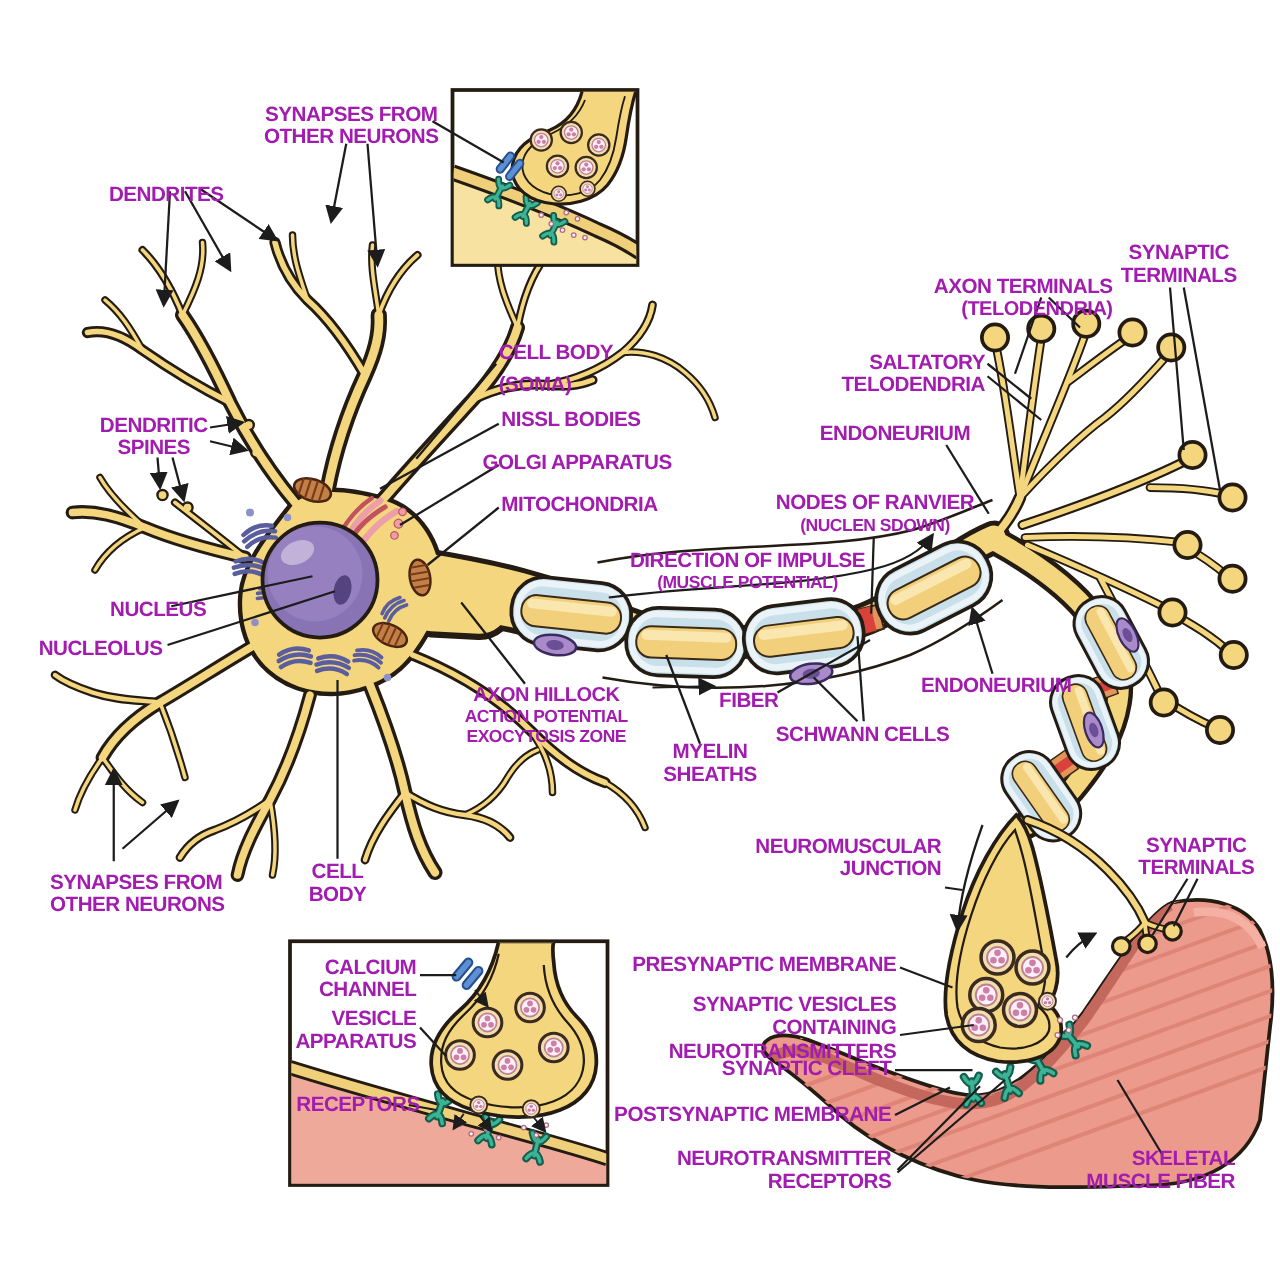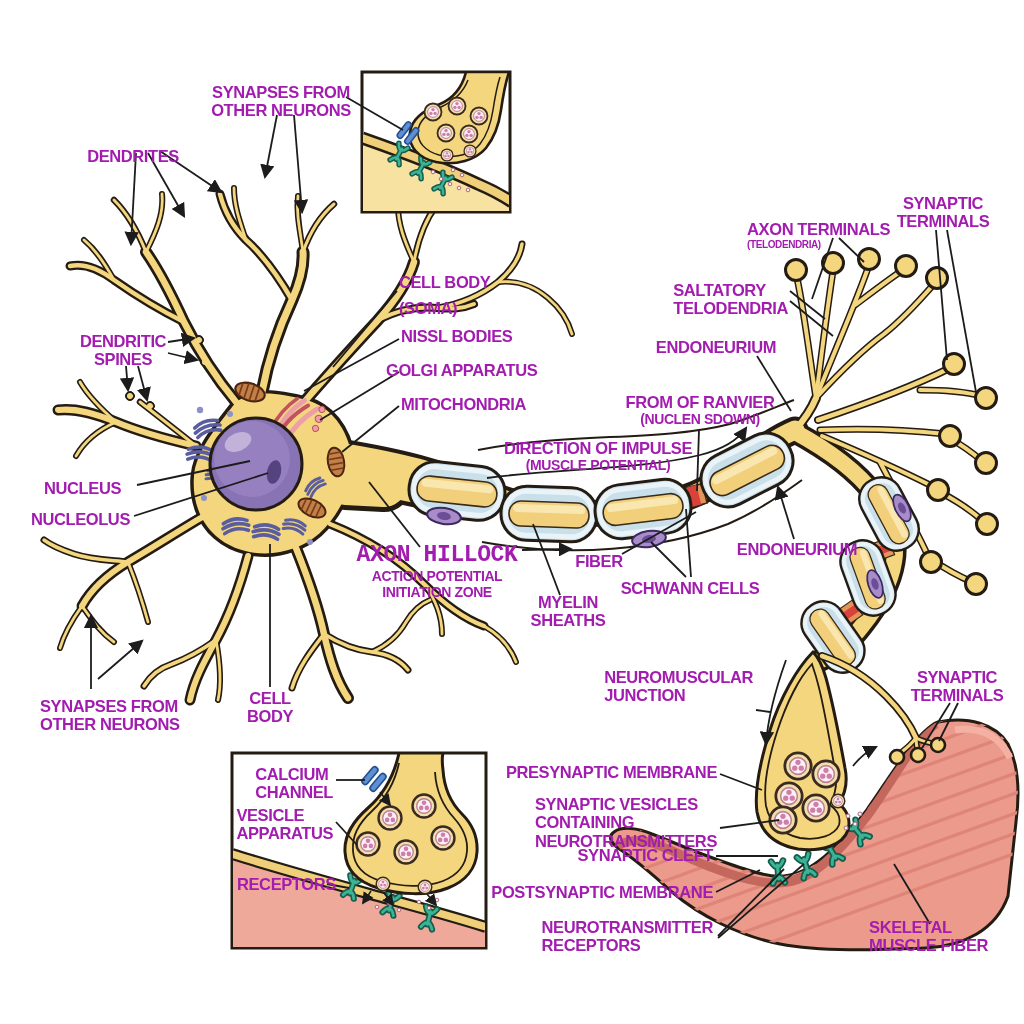--- a/index.html
+++ b/index.html
@@ -2,23 +2,23 @@
 <html><head>
 <meta charset="utf-8">
 <style>
   html,body{margin:0;padding:0;background:#fff;}
   body{width:1024px;height:1024px;position:relative;overflow:hidden;
        font-family:"Liberation Sans",sans-serif;}
   #art{position:absolute;left:0;top:0;}
   .lbl{position:absolute;font-weight:bold;font-size:16.5px;line-height:1.12;
        color:#a21caf;white-space:pre-line;letter-spacing:-0.4px;z-index:5;}
   .ctr{transform:translate(-50%,-50%);text-align:center;}
-  .rt{text-align:left;}
+  .rt{text-align:right;}
   .sub{display:block;font-size:14px;font-weight:bold;}
-  .big{font-size:23px;font-family:Liberation Mono, monospace;}
+  .big{font-size:16px;}
 </style>
 </head>
 <body>
 
 <svg id="art" width="1024" height="1024" viewBox="0 0 1024 1024">
 <defs>
   <marker id="ah" viewBox="0 0 10 10" refX="8.5" refY="5" markerWidth="8" markerHeight="8" orient="auto-start-reverse">
     <path d="M0,0 L10,5 L0,10 z" fill="#1C1C1C"></path>
   </marker>
 
@@ -507,50 +507,50 @@
 <div class="lbl ctr" style="left:133px;top:156px">DENDRITES</div>
 <div class="lbl ctr" style="left:281px;top:101px">SYNAPSES FROM
 OTHER NEURONS</div>
 <div class="lbl ctr" style="left:123px;top:350px">DENDRITIC
 SPINES</div>
 <div class="lbl" style="left:399px;top:273px">CELL BODY</div>
 <div class="lbl" style="left:399px;top:299px">(SOMA)</div>
 <div class="lbl" style="left:401px;top:327px">NISSL BODIES</div>
 <div class="lbl" style="left:386px;top:361px">GOLGI APPARATUS</div>
 <div class="lbl" style="left:401px;top:395px">MITOCHONDRIA</div>
-<div class="lbl rt" style="right:903px;top:479px">NUCLEUS</div>
+<div class="lbl rt" style="right:859px;top:479px">NUCLEUS</div>
 <div class="lbl rt" style="right:894px;top:510px">NUCLEOLUS</div>
 <div class="lbl ctr" style="left:437px;top:572px">
   <span class="big">AXON HILLOCK</span>
   <span class="sub">ACTION POTENTIAL
-INITIATION ZONE</span>
+EXOCYTOSIS ZONE</span>
 </div>
 <div class="lbl ctr" style="left:270px;top:707px">CELL
 BODY</div>
 <div class="lbl" style="left:40px;top:697px">SYNAPSES FROM
 OTHER NEURONS</div>
 <div class="lbl ctr" style="left:598px;top:457px">
   <span>DIRECTION OF IMPULSE</span>
   <span class="sub">(MUSCLE POTENTIAL)</span>
 </div>
 <div class="lbl ctr" style="left:599px;top:561px">FIBER</div>
 <div class="lbl ctr" style="left:568px;top:611px">MYELIN
 SHEATHS</div>
 <div class="lbl ctr" style="left:690px;top:588px">SCHWANN CELLS</div>
 <div class="lbl ctr" style="left:700px;top:411px">
-  <span>FROM OF RANVIER</span>
+  <span>NODES OF RANVIER</span>
   <span class="sub">(NUCLEN SDOWN)</span>
 </div>
 <div class="lbl ctr" style="left:716px;top:347px">ENDONEURIUM</div>
 <div class="lbl ctr" style="left:797px;top:549px">ENDONEURIUM</div>
 <div class="lbl rt" style="right:236px;top:281px">SALTATORY
 TELODENDRIA</div>
 <div class="lbl rt" style="right:134px;top:202px">
   <span>AXON TERMINALS</span>
-  <span class="sub" style="font-size:10px">(TELODENDRIA)</span>
+  <span class="sub" style="font-size:16px">(TELODENDRIA)</span>
 </div>
 <div class="lbl ctr" style="left:943px;top:212px">SYNAPTIC
 TERMINALS</div>
 <div class="lbl ctr" style="left:957px;top:686px">SYNAPTIC
 TERMINALS</div>
 <div class="lbl rt" style="right:271px;top:668px">NEUROMUSCULAR
 JUNCTION</div>
 <div class="lbl rt" style="right:307px;top:763px">PRESYNAPTIC MEMBRANE</div>
 <div class="lbl rt" style="right:307px;top:795px">SYNAPTIC VESICLES
 CONTAINING

